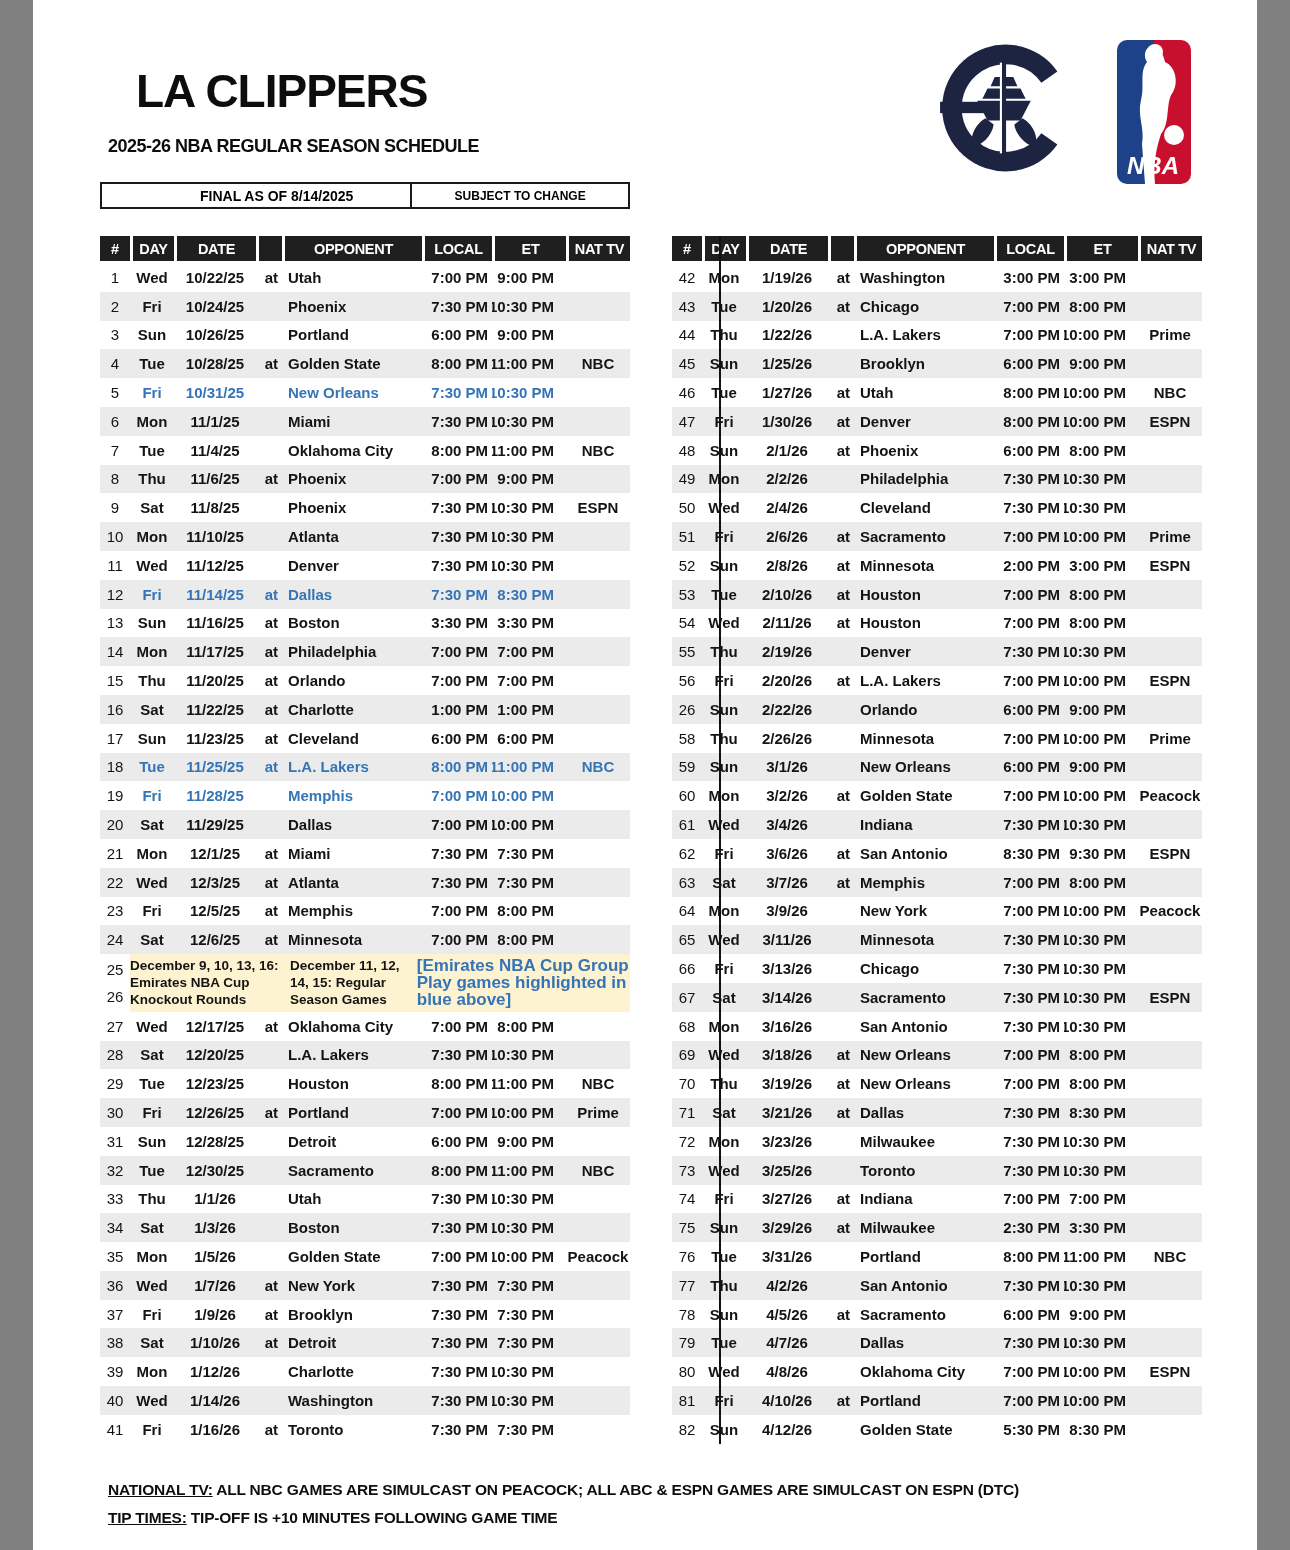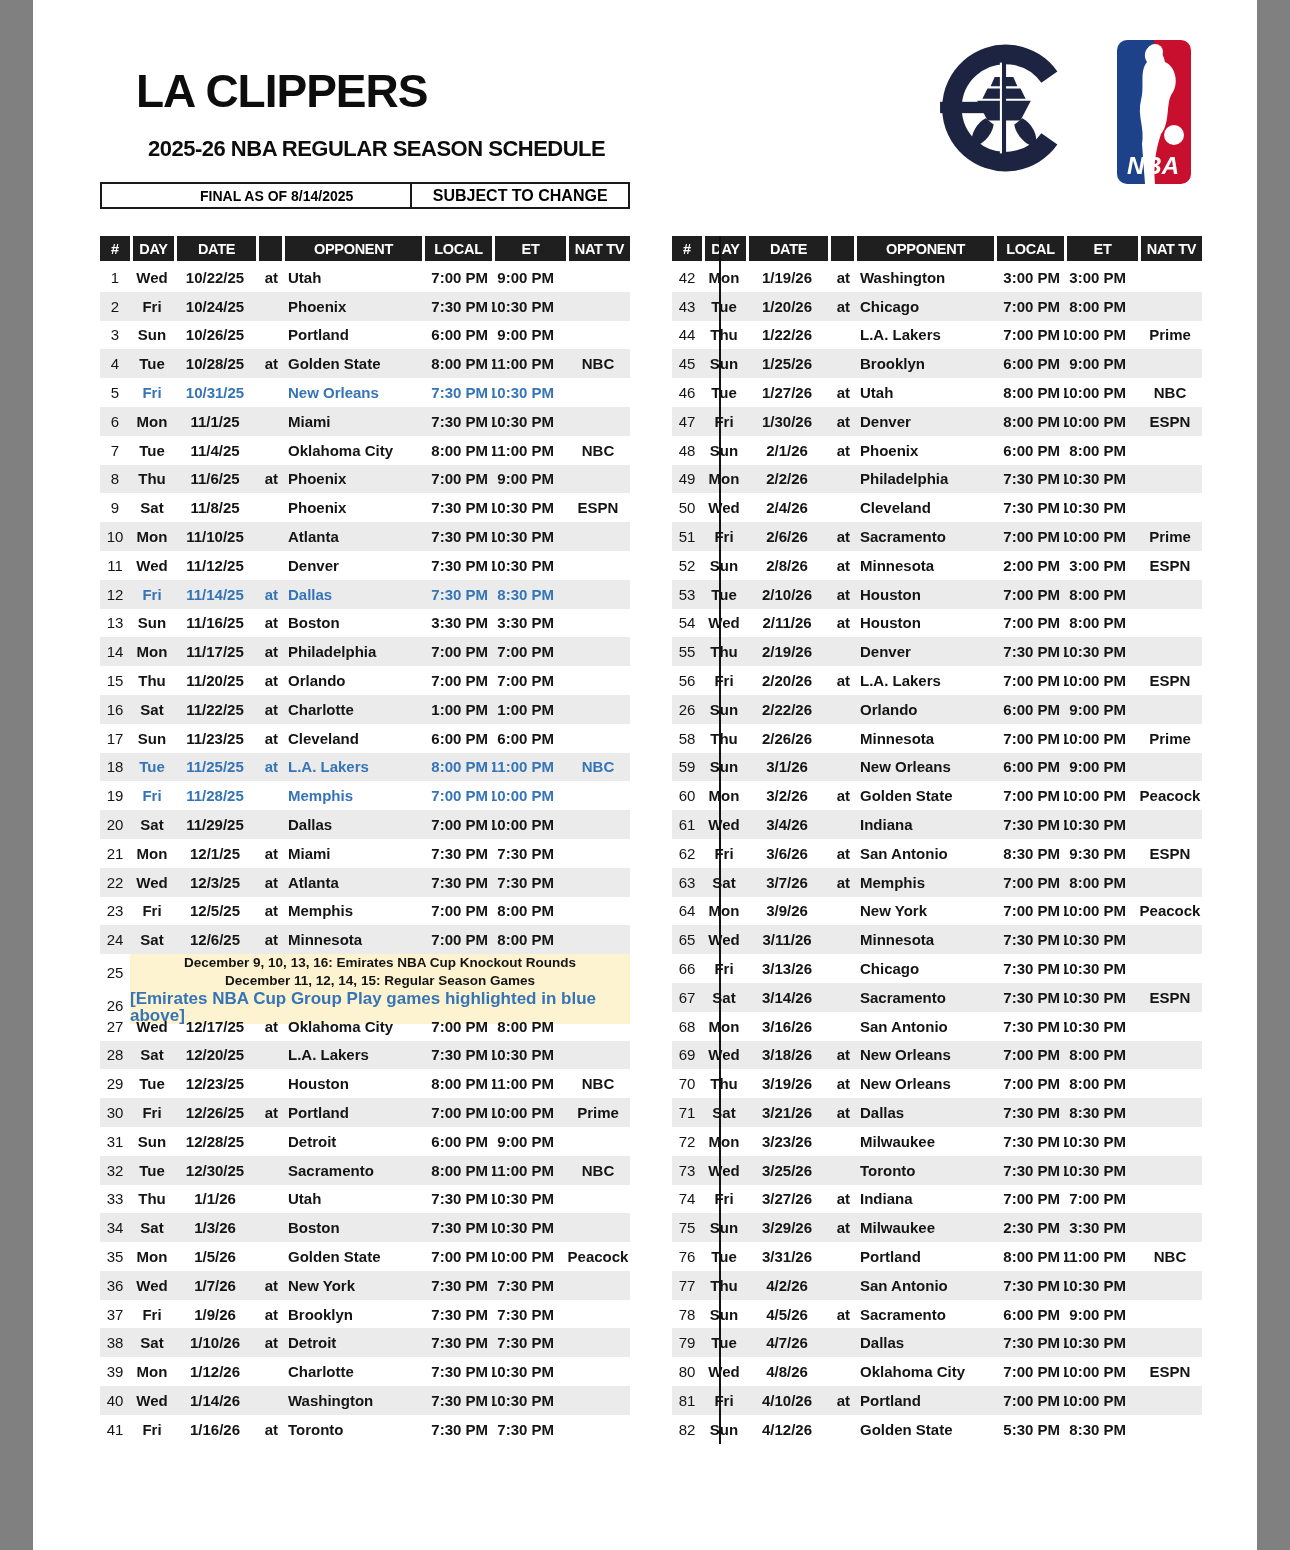--- a/index.html
+++ b/index.html
@@ -2,24 +2,24 @@
 <html><head>
 <meta charset="utf-8">
 <style>
   * { margin:0; padding:0; box-sizing:border-box; }
   html,body { width:1290px; height:1550px; }
   body { background:#808080; font-family:"Liberation Sans", sans-serif; position:relative; }
   .page { position:absolute; left:33px; top:0; width:1224px; height:1550px; background:#ffffff; }
 
   
   .title { position:absolute; left:75px; top:64px; font-size:46px; font-weight:900; letter-spacing:-1px; color:#0d0d0d;margin-left:28px; }
-  .subtitle { position:absolute; left:75px; top:136px; font-size:22px; font-weight:800; letter-spacing:-0.5px; color:#0d0d0d;margin-left:40px; }
+  .subtitle { position:absolute; left:75px; top:136px; font-size:18px; font-weight:800; letter-spacing:-0.5px; color:#0d0d0d; }
   .statusbox { position:absolute; left:67px; top:182px; width:530px; height:27px; border:2px solid #1a1a1a; display:flex; }
   .statusbox .cell1 { width:59%; border-right:2px solid #1a1a1a; display:flex; align-items:center; justify-content:center; font-size:14px; font-weight:800;padding-left:41px; }
-  .statusbox .cell2 { width:41%; display:flex; align-items:center; justify-content:center; font-size:16px; font-weight:800; }
+  .statusbox .cell2 { width:41%; display:flex; align-items:center; justify-content:center; font-size:12px; font-weight:800; }
   .logo-clippers { position:absolute; left:905px; top:42px; width:132px; height:132px; }
   .logo-nba { position:absolute; left:1082px; top:38px; width:78px; height:148px; }
 
   
   .tables { position:absolute; left:67px; top:236px; display:flex; }
   .sched { width:530px; }
   .sched + .sched { margin-left:42px; }
   .col-divider { position:absolute; left:619px; top:0; width:2px; height:1208px; background:#111; }
 
   .thead, .row { display:grid; grid-template-columns:30px 44px 82px 26px 140px 70px 74px 64px; }
@@ -37,21 +37,21 @@
   .c-date{ justify-content:center; }
   .c-at  { justify-content:flex-end; padding-right:4px; }
   .c-opp { justify-content:flex-start; padding-left:6px; }
   .c-local { justify-content:flex-end; padding-right:4px; }
   .c-et  { justify-content:flex-end; padding-right:12px; }
   .c-tv  { justify-content:center; }
 
   
   .note-row { height:57.6px; display:grid; grid-template-columns:30px 1fr; }
   .note-nums { display:flex; flex-direction:column; justify-content:space-around; align-items:center; font-size:15px; color:#141414; padding:2px 0; }
-  .note-box { background:#fdf3d0; display:flex; flex-direction:column; justify-content:center; align-items:center; gap:1px; }
+  .note-box { background:#fdf3d0; display:flex; flex-direction:row; justify-content:center; align-items:center; gap:1px; }
   .note-box div { font-size:13.5px; font-weight:700; color:#141414; line-height:17px; }
   .note-box .note-blue { color:#3574b6; font-size:17px; }
 
   
   .footer { position:absolute; left:75px; top:1481px; font-size:15.5px; font-weight:700; color:#0d0d0d; }
   .footer .line { margin-bottom:10px; letter-spacing:-0.2px; }
   .footer .lbl { text-decoration:underline; }
 </style>
 </head>
 <body>
@@ -930,14 +930,22 @@
           <div class="cell c-at"></div>
           <div class="cell c-opp">Golden State</div>
           <div class="cell c-local">5:30 PM</div>
           <div class="cell c-et">8:30 PM</div>
           <div class="cell c-tv"></div>
         </div>
       </div>
     <div class="col-divider"></div>
   </div>
 
+  <div class="footer">
+    <div class="line">
+      <span class="lbl">NATIONAL TV:</span><span> ALL NBC GAMES ARE SIMULCAST ON PEACOCK; ALL ABC &amp; ESPN GAMES ARE SIMULCAST ON ESPN (DTC)</span>
+    </div>
+    <div class="line">
+      <span class="lbl">TIP TIMES:</span><span> TIP-OFF IS +10 MINUTES FOLLOWING GAME TIME</span>
+    </div>
+  </div>
 
 </div>
 
 </body></html>

